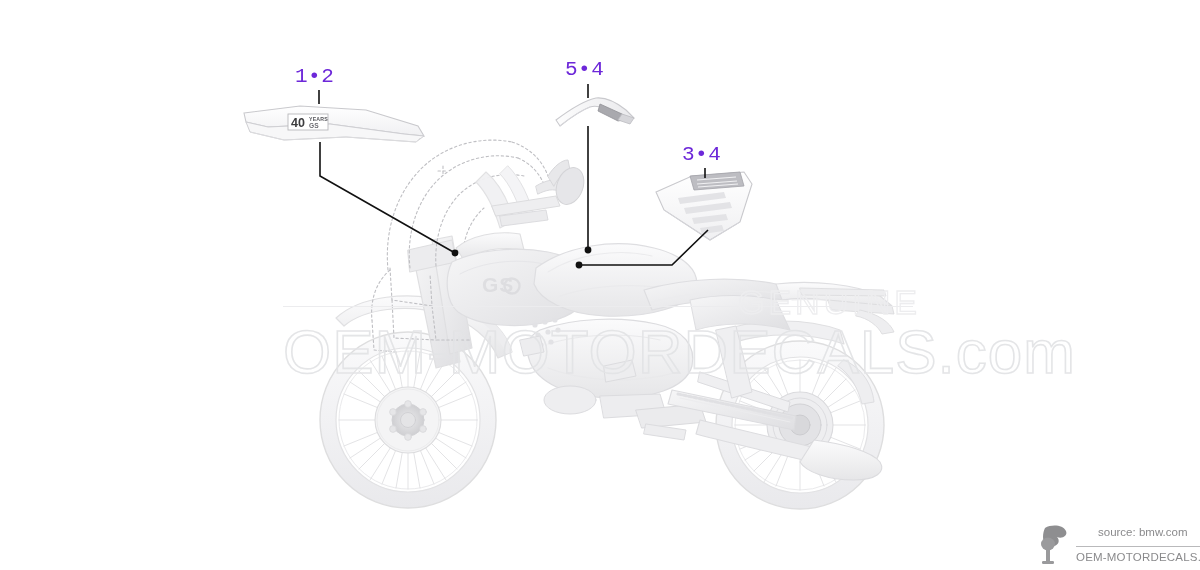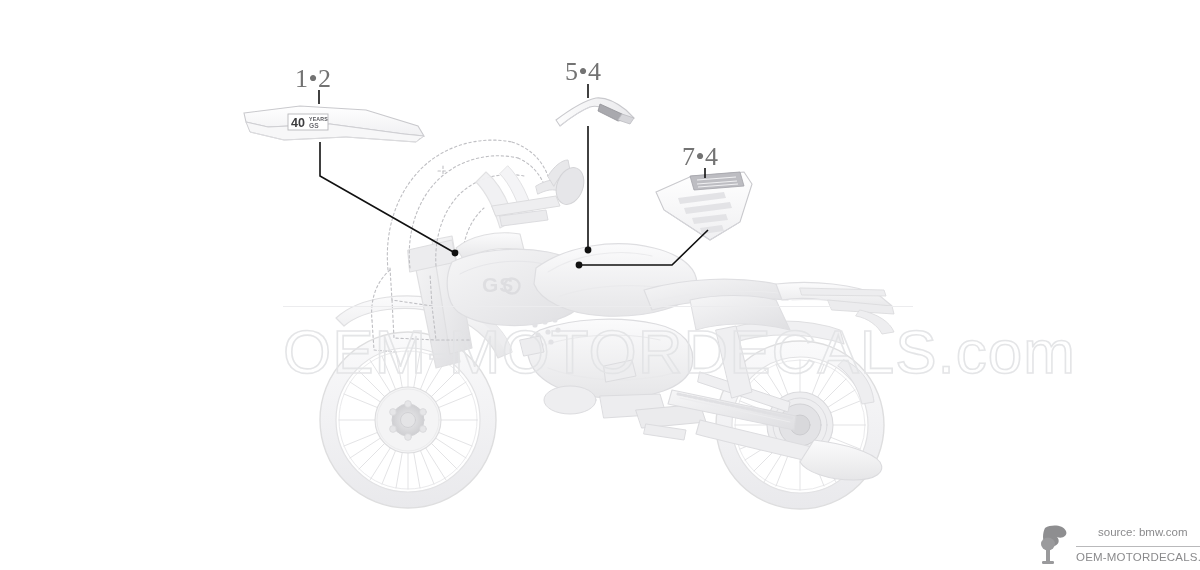--- a/index.html
+++ b/index.html
@@ -12,24 +12,24 @@
     position:relative;
   }
   #stage{
     position:absolute;inset:0;
     width:1200px;height:570px;
   }
   .layer{position:absolute;left:0;top:0;width:1200px;height:570px;}
   
   .callout{
     position:absolute;
-    font-family:Liberation Serif, serif;
-    font-size:26px;
+    font-family:Liberation Mono, monospace;
+    font-size:21px;
     font-weight:400;
-    color:#737373;
+    color:#6d28d9;
     letter-spacing:0.5px;
     white-space:nowrap;
     line-height:1;
   }
   #cal-12{left:295px;top:66px;}
   #cal-56{left:565px;top:59px;}
   #cal-34{left:682px;top:144px;}
 
   
   .wm-main{
@@ -278,20 +278,21 @@
       </g>
 
       <path d="M716 330 L736 326 L752 392 L732 398 Z" fill="#efeff1" stroke="#dcdcdf" stroke-width="1"></path>
 
       <path d="M828 300 L892 306 L894 314 L832 310 Z" fill="#ececee" stroke="#dbdbde" stroke-width="0.9"></path>
       <path d="M860 310 C878 314 890 322 894 332 L882 334 C878 326 868 318 856 316 Z" fill="#eeeef0" stroke="#dcdcdf" stroke-width="0.9"></path>
     </g>
   </svg>
 
   <div class="wm-rule"></div>
+  <div class="wm-sub">GENUINE</div>
   <div class="wm-main">OEM-MOTORDECALS.com</div>
 
   <svg class="layer" viewBox="0 0 1200 570" xmlns="http://www.w3.org/2000/svg">
     <defs>
       <linearGradient id="gDecal" x1="0" y1="0" x2="0" y2="1">
         <stop offset="0%" stop-color="#ffffff"></stop>
         <stop offset="100%" stop-color="#f0f0f2"></stop>
       </linearGradient>
       <linearGradient id="gDecal2" x1="0" y1="0" x2="1" y2="0">
         <stop offset="0%" stop-color="#fdfdfd"></stop>
@@ -358,21 +359,21 @@
     </g>
     <g fill="#111111">
       <circle cx="455" cy="253" r="3.4"></circle>
       <circle cx="588" cy="250" r="3.4"></circle>
       <circle cx="579" cy="265" r="3.4"></circle>
     </g>
   </svg>
 
   <div class="callout" id="cal-12">1•2</div>
   <div class="callout" id="cal-56">5•4</div>
-  <div class="callout" id="cal-34">7•4</div>
+  <div class="callout" id="cal-34">3•4</div>
 
   <div id="footer">
     <svg class="logo" viewBox="0 0 40 44" xmlns="http://www.w3.org/2000/svg">
       <path d="M13 6 C20 2 31 3 34 9 C36 14 30 17 25 15 C28 18 27 23 22 24
                C16 25 11 21 11 15 C11 11 12 8 13 6 Z" fill="#8e8e90"></path>
       <ellipse cx="16" cy="22" rx="7" ry="6.5" fill="#9a9a9c"></ellipse>
       <rect x="14" y="27" width="4" height="13" fill="#9a9a9c"></rect>
       <rect x="10" y="39" width="12" height="3" rx="1.2" fill="#9a9a9c"></rect>
     </svg>
     <div class="src">source: bmw.com</div>

